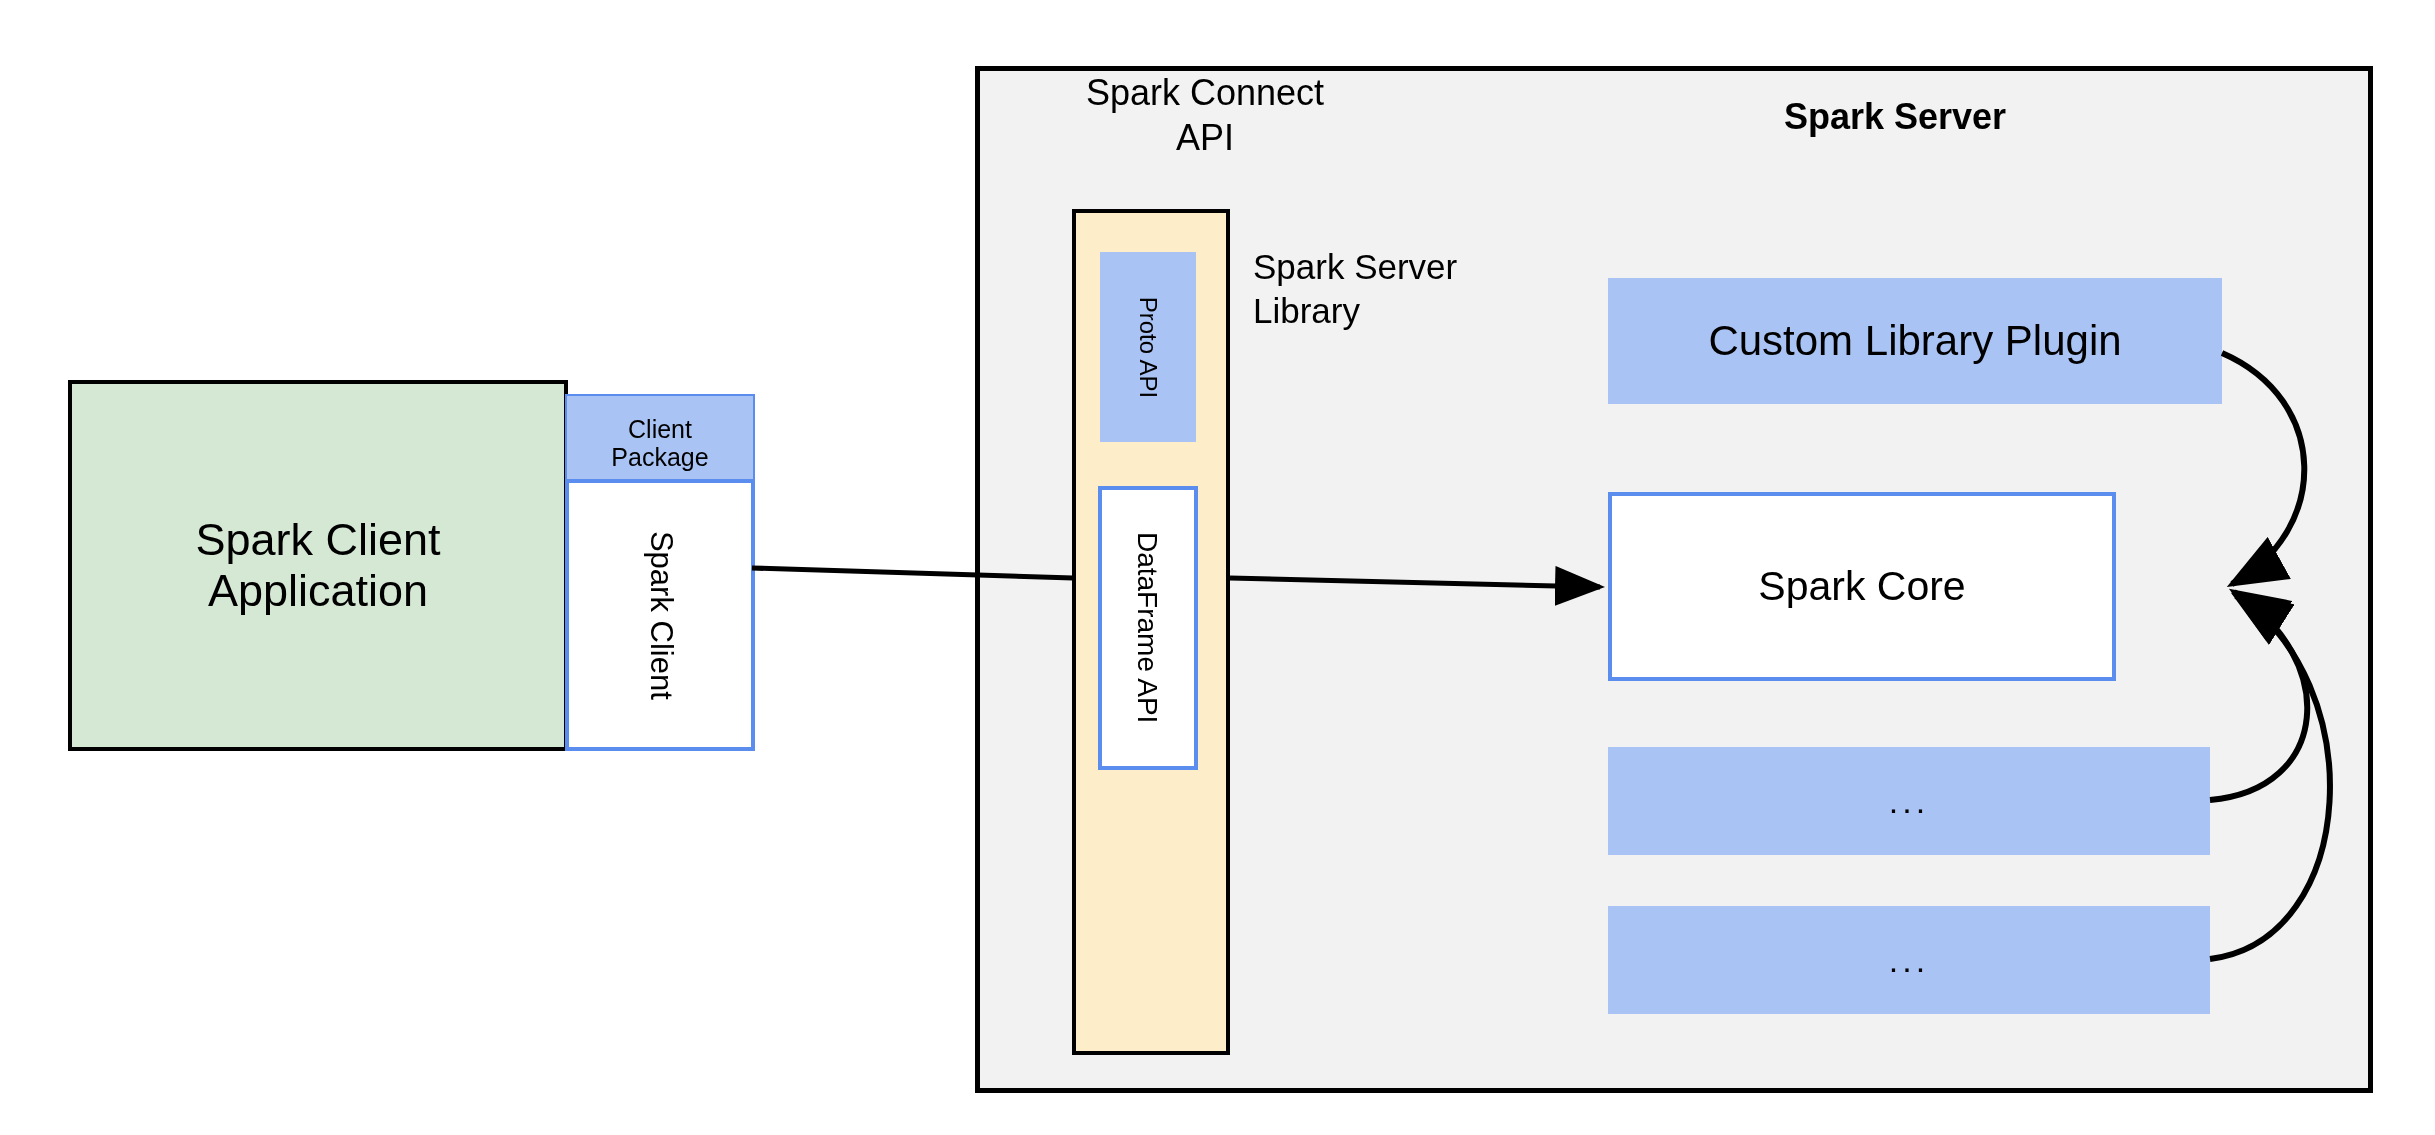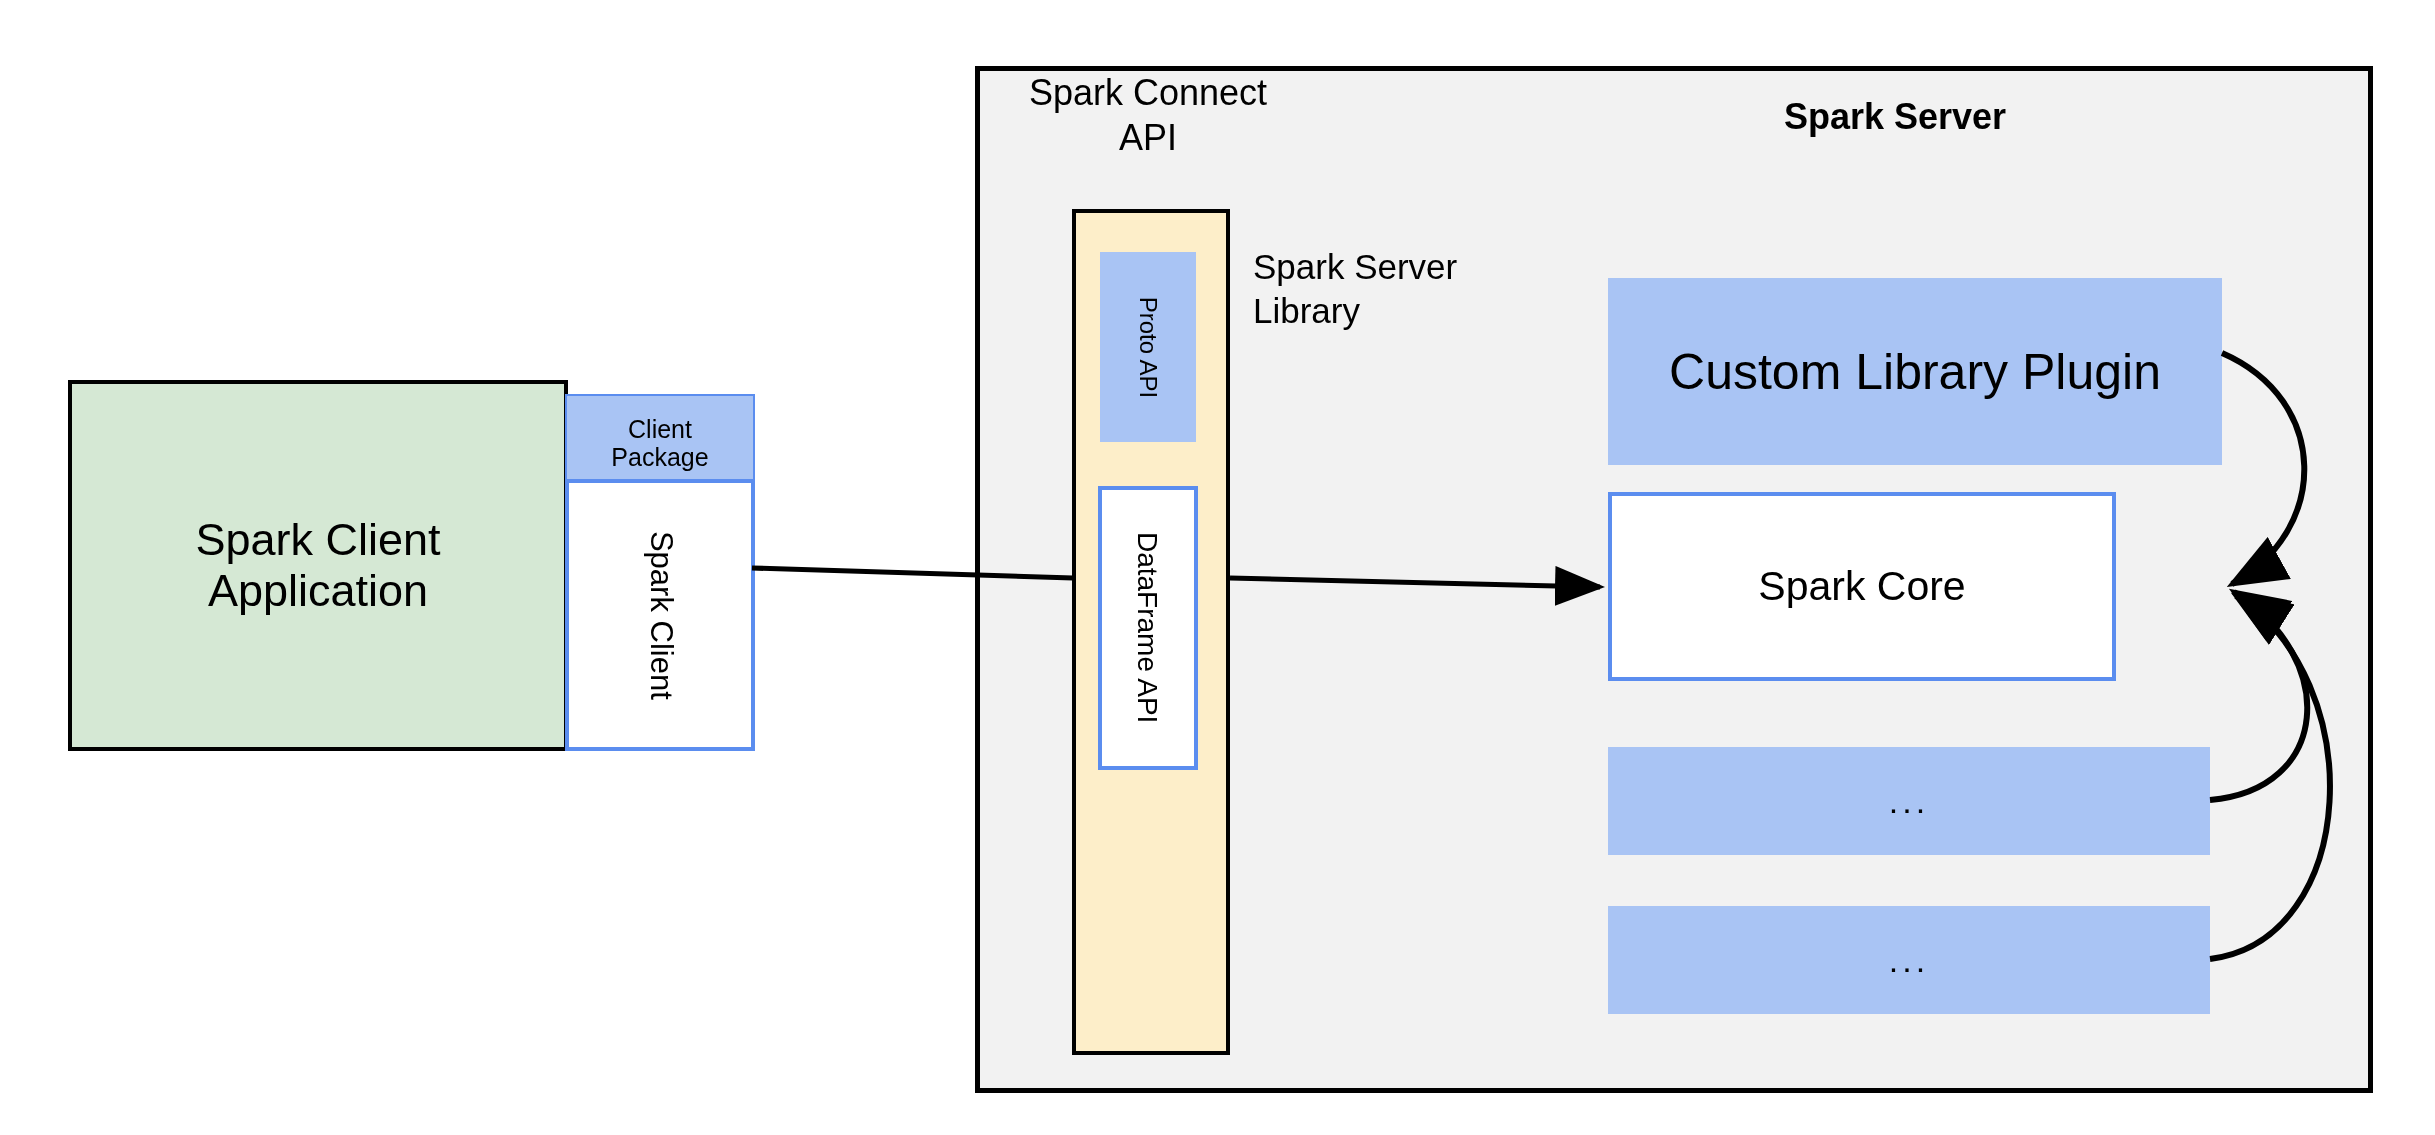--- a/index.html
+++ b/index.html
@@ -66,21 +66,21 @@
   #server-panel {
     left: 975px; top: 66px;
     width: 1398px; height: 1027px;
     background: #f2f2f2;
     border: 5px solid #000000;
     z-index: 1;
   }
 
   #connect-api-title {
     position: absolute;
-    left: 998px; top: 70px;
+    left: 1055px; top: 70px;
     width: 300px;
     font-size: 36px;
     text-align: center;
     line-height: 1.25;
     white-space: pre-line;
     z-index: 4;
   }
 
   #server-title {
     position: absolute;
@@ -127,23 +127,23 @@
     background: #ffffff;
     border: 4px solid #5b8def;
     font-size: 28px;
     z-index: 4;
   }
   #dataframe-api .vlabel { transform: rotate(90deg); white-space: nowrap; }
 
   
   #custom-plugin {
     left: 1608px; top: 278px;
-    width: 614px; height: 187px;
-    background: #a9c4f4;
-    font-size: 50px;
+    width: 614px; height: 126px;
+    background: #a9c4f4;
+    font-size: 42px;
     z-index: 3;
   }
 
   #spark-core {
     left: 1608px; top: 492px;
     width: 508px; height: 189px;
     background: #ffffff;
     border: 4px solid #5b8def;
     font-size: 41px;
     z-index: 3;

